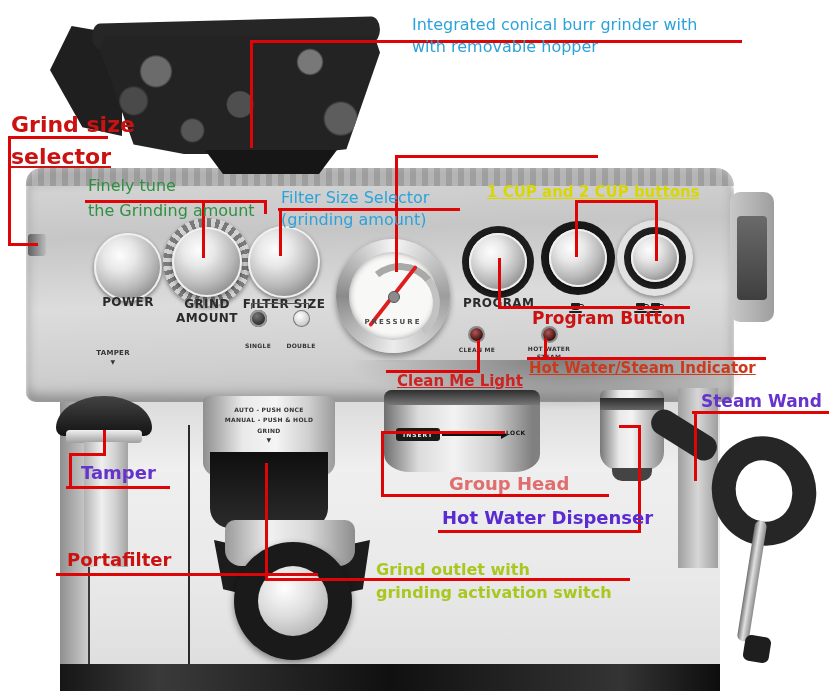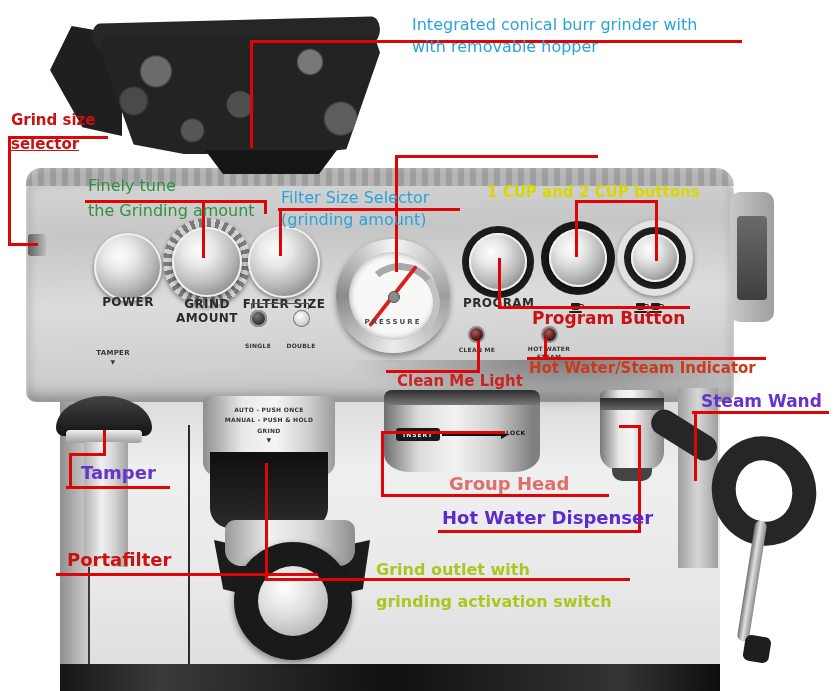--- a/index.html
+++ b/index.html
@@ -7,21 +7,21 @@
          font-family:"DejaVu Sans",sans-serif;}
   .abs{position:absolute;}
   
   .lead{position:absolute;background:var(--lead,#dd0505);}
   .lead.h{height:3px;}
   .lead.v{width:3px;}
   
   .ann{position:absolute;white-space:nowrap;font-size:16px;font-weight:normal;line-height:1.15;}
   .ann.b{font-weight:bold;}
   .ann.big{font-size:18px;font-weight:bold;}
-  .ann.md{font-size:15px;font-weight:bold;}
+  .ann.md{font-size:15px;font-weight:bold;text-decoration:underline;}
   
   .lower-body{left:60px;top:382px;width:660px;height:288px;
     background:linear-gradient(180deg,#9a9a9a 0,#dcdcdc 7%,#efefef 30%,#e9e9e9 68%,#dedede 100%);}
   .lower-left-col{left:60px;top:382px;width:28px;height:288px;border-right:2px solid #3a3a3a;
     background:linear-gradient(90deg,#8f8f8f,#cdcdcd);}
   .frame-line{left:188px;top:425px;width:2px;height:243px;background:#2a2a2a;}
   .drip-tray{left:60px;top:664px;width:660px;height:27px;
     background:linear-gradient(90deg,#161616,#3a3a3a 15%,#101010 50%,#343434 85%,#0d0d0d);}
   .panel{left:26px;top:168px;width:708px;height:234px;border-radius:22px 26px 10px 10px;
     background:linear-gradient(178deg,#b5b5b5 0%,#d2d2d2 10%,#c6c6c6 28%,#dcdcdc 55%,#cfcfcf 80%,#bdbdbd 100%);
@@ -280,21 +280,21 @@
 
     <div class="lead v" style="left:265px;top:463px;height:118px;"></div>
     <div class="lead h" style="left:265px;top:578px;width:365px;"></div>
   </div>
 
   <div class="ann" style="left: 412px; top: 16px; color: rgb(42, 163, 220);">
     <div>Integrated conical burr grinder with</div>
     <div style="margin-top:4px;">with removable hopper</div>
   </div>
 
-  <div class="ann b" style="left: 11px; top: 112px; font-size: 15px; color: rgb(204, 17, 17);">
+  <div class="ann b" style="left: 11px; top: 112px; font-size: 22px; color: rgb(204, 17, 17);">
     <div>Grind size</div>
     <div style="margin-top:7px;text-decoration:underline;">selector</div>
   </div>
 
   <div class="ann" style="left: 88px; top: 177px; color: rgb(47, 145, 64);">
     <div>Finely tune</div>
     <div style="margin-top:7px;">the Grinding amount</div>
   </div>
 
   <div class="ann" style="left: 281px; top: 189px; color: rgb(42, 163, 220);">
@@ -316,16 +316,16 @@
   <div class="ann big" style="left: 81px; top: 463px; color: rgb(102, 51, 204);">Tamper</div>
 
   <div class="ann big" style="left: 449px; top: 474px; color: rgb(224, 110, 110);">Group Head</div>
 
   <div class="ann big" style="left: 442px; top: 508px; color: rgb(90, 43, 208);">Hot Water Dispenser</div>
 
   <div class="ann big" style="left: 67px; top: 550px; color: rgb(204, 17, 17);">Portafilter</div>
 
   <div class="ann b" style="left: 376px; top: 561px; color: rgb(168, 200, 32);">
     <div>Grind outlet with</div>
-    <div style="margin-top:14px;">grinding activation switch</div>
+    <div style="margin-top:5px;">grinding activation switch</div>
   </div>
 
 </div>
 
 </body></html>

